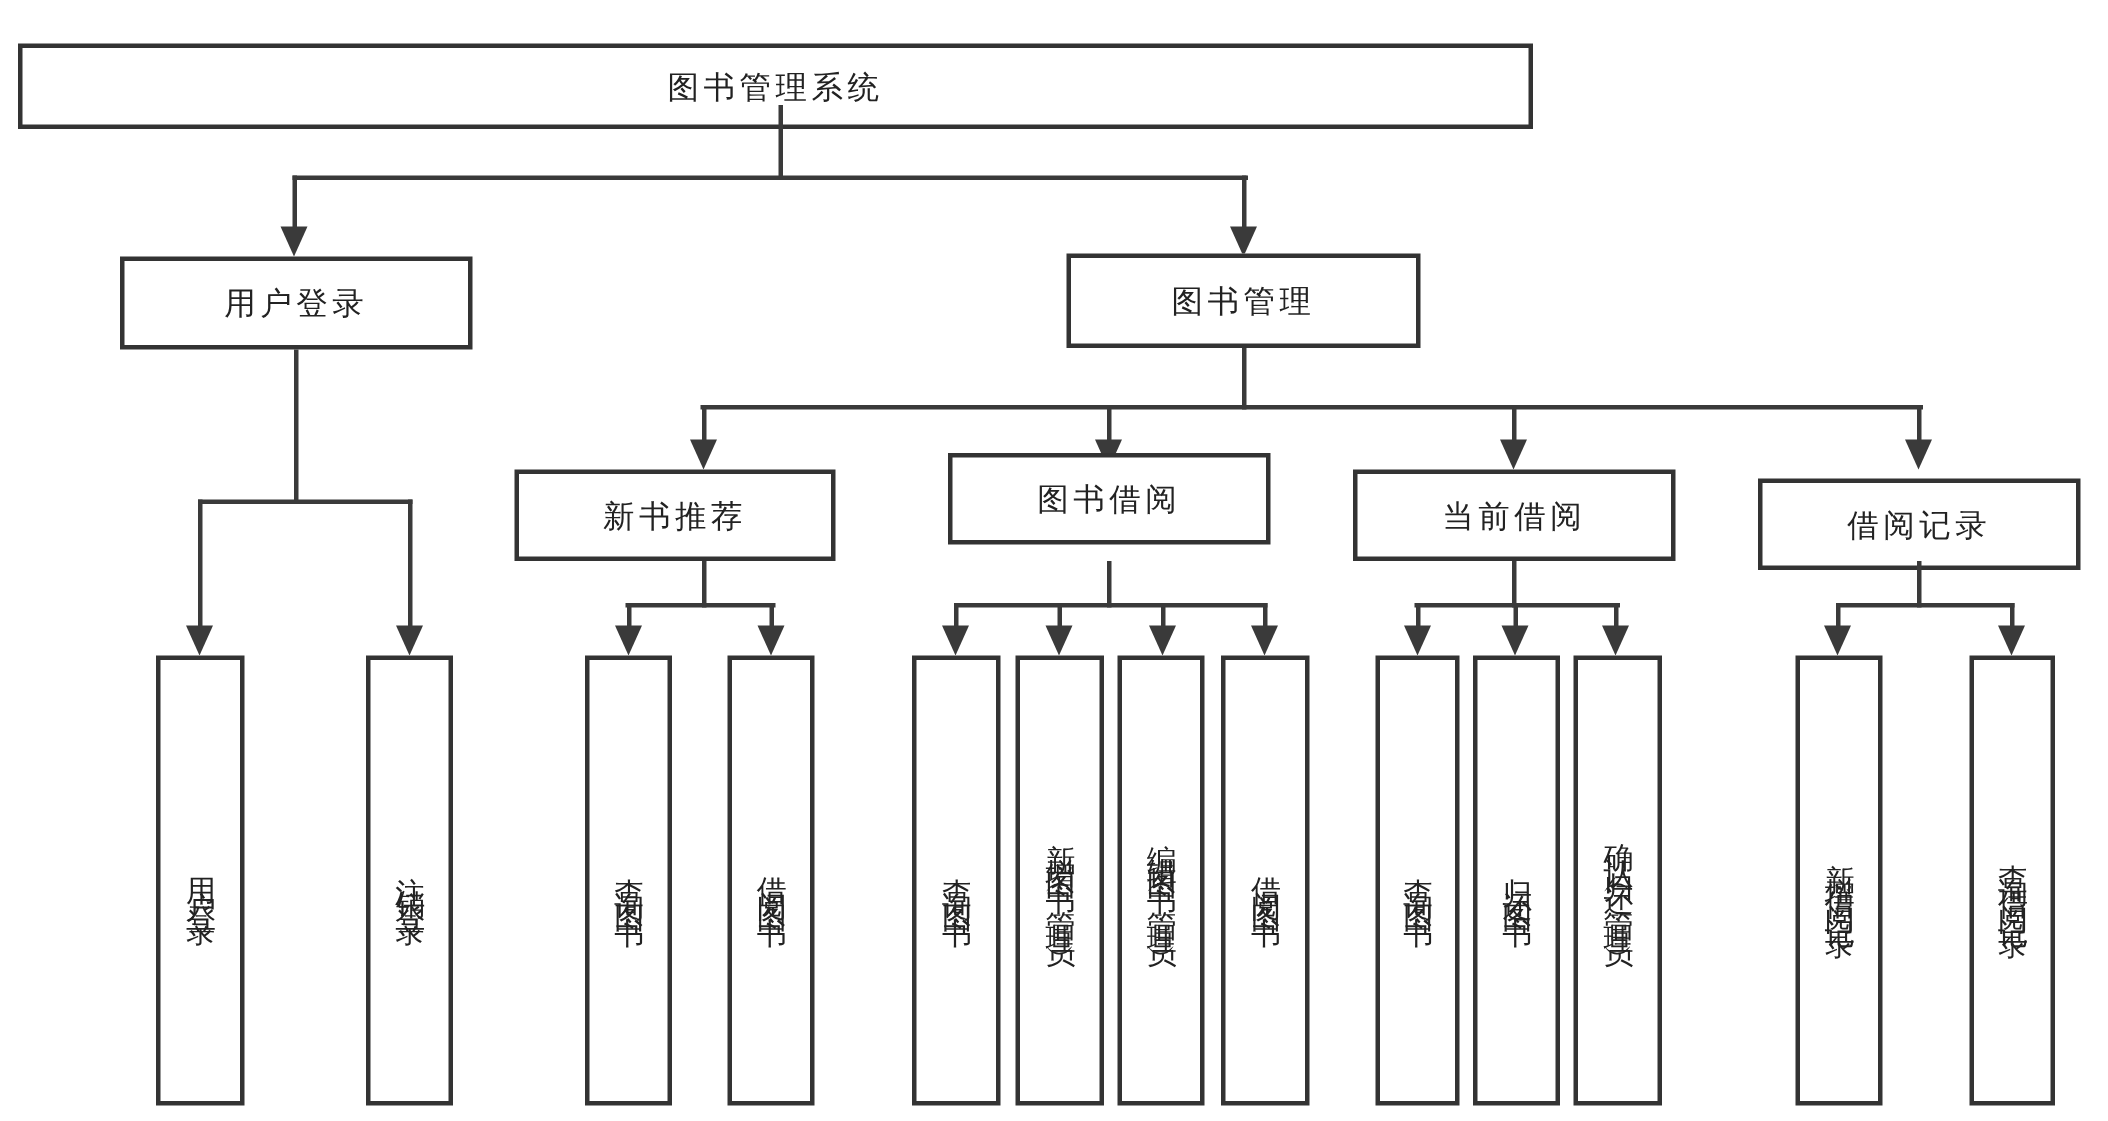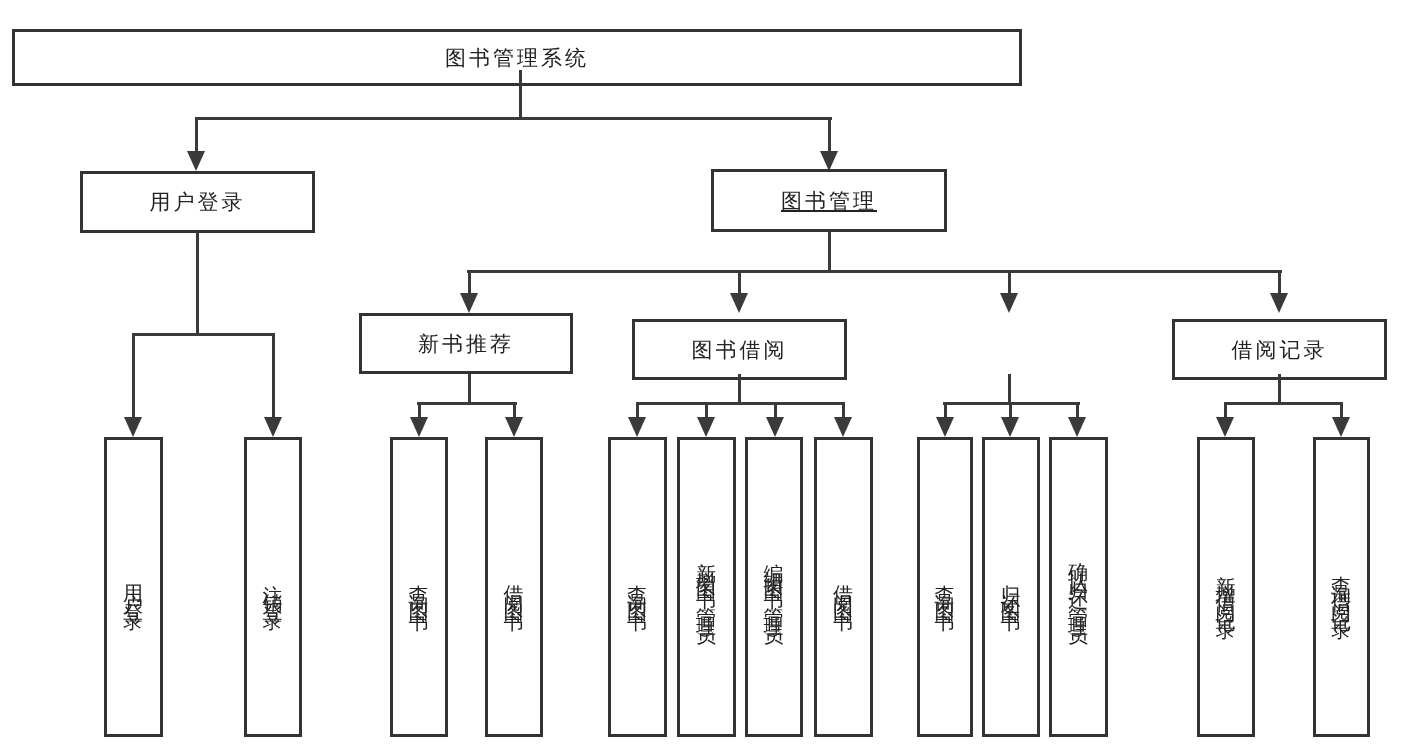--- a/index.html
+++ b/index.html
@@ -66,21 +66,21 @@
   <div class="line" style="left:519px;top:70px;width:3px;height:49px;"></div>
   <div class="line" style="left:195px;top:117px;width:637px;height:3px;"></div>
   <div class="line" style="left:195px;top:117px;width:3px;height:37px;"></div>
   <div class="arrow" style="left:187px;top:151px;"></div>
   <div class="line" style="left:828px;top:117px;width:3px;height:37px;"></div>
   <div class="arrow" style="left:820px;top:151px;"></div>
 
   <div class="box h" style="left:80px;top:171px;width:235px;height:62px;">
     <span>用户登录</span>
   </div>
-  <div class="box h" style="left:711px;top:169px;width:236px;height:63px;text-decoration:underline;">
+  <div class="box h" style="left:711px;top:169px;width:236px;height:63px;">
     <span>图书管理</span>
   </div>
 
   <div class="line" style="left:196px;top:233px;width:3px;height:102px;"></div>
   <div class="line" style="left:132px;top:333px;width:143px;height:3px;"></div>
   <div class="line" style="left:132px;top:333px;width:3px;height:87px;"></div>
   <div class="arrow" style="left:124px;top:417px;"></div>
   <div class="line" style="left:272px;top:333px;width:3px;height:87px;"></div>
   <div class="arrow" style="left:264px;top:417px;"></div>
 
@@ -88,25 +88,28 @@
   <div class="line" style="left:467px;top:270px;width:815px;height:3px;"></div>
   <div class="line" style="left:468px;top:270px;width:3px;height:26px;"></div>
   <div class="arrow" style="left:460px;top:293px;"></div>
   <div class="line" style="left:738px;top:270px;width:3px;height:26px;"></div>
   <div class="arrow" style="left:730px;top:293px;"></div>
   <div class="line" style="left:1008px;top:270px;width:3px;height:26px;"></div>
   <div class="arrow" style="left:1000px;top:293px;"></div>
   <div class="line" style="left:1278px;top:270px;width:3px;height:26px;"></div>
   <div class="arrow" style="left:1270px;top:293px;"></div>
 
-  <div class="box h" style="left:359px;top:313px;width:214px;height:61px;">
+  <div class="box h" style="left:343px;top:313px;width:214px;height:61px;">
     <span>新书推荐</span>
   </div>
-  <div class="box h" style="left:632px;top:319px;width:215px;height:61px;">
+  <div class="box h" style="left:632px;top:302px;width:215px;height:61px;">
     <span>图书借阅</span>
+  </div>
+  <div class="box h" style="left:902px;top:313px;width:215px;height:61px;">
+    <span>当前借阅</span>
   </div>
   <div class="box h" style="left:1172px;top:319px;width:215px;height:61px;">
     <span>借阅记录</span>
   </div>
 
   <div class="line" style="left:468px;top:374px;width:3px;height:31px;"></div>
   <div class="line" style="left:417px;top:402px;width:100px;height:3px;"></div>
   <div class="line" style="left:418px;top:402px;width:3px;height:18px;"></div>
   <div class="arrow" style="left:410px;top:417px;"></div>
   <div class="line" style="left:513px;top:402px;width:3px;height:18px;"></div>

